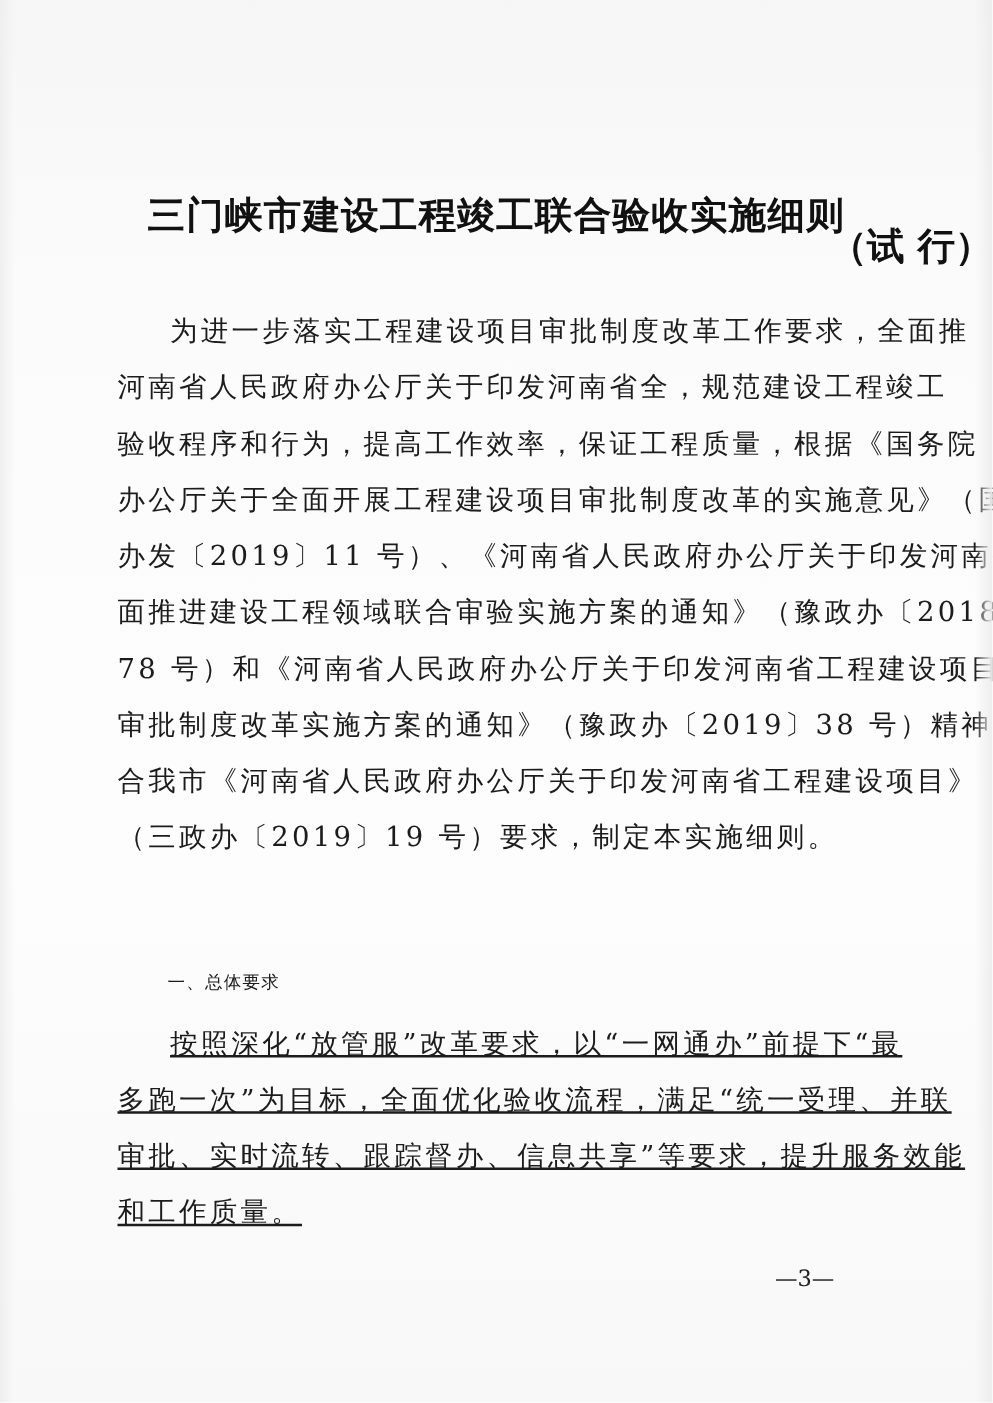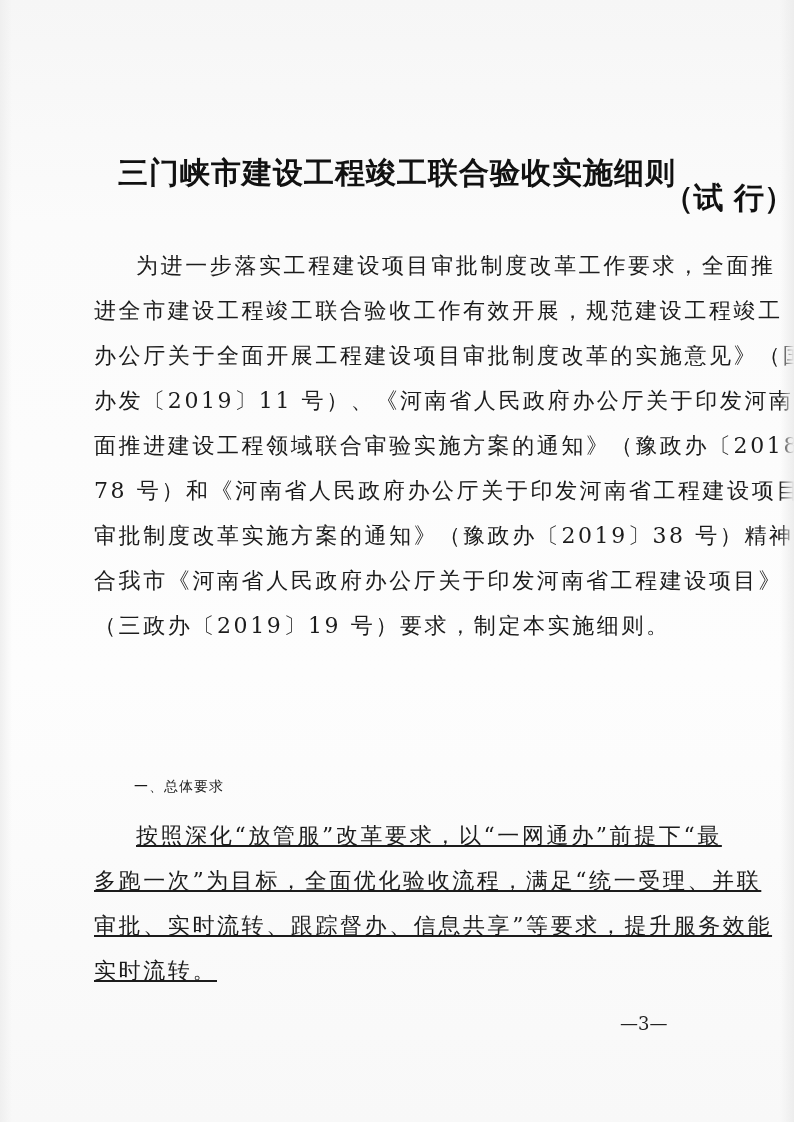--- a/index.html
+++ b/index.html
@@ -103,33 +103,34 @@
 </head>
 <body>
 
 <div class="page">
 
   <h1 class="title">三门峡市建设工程竣工联合验收实施细则</h1>
   <div class="subtitle">（试 行）</div>
 
   <p class="body-text para1">
     <span class="line indent">为进一步落实工程建设项目审批制度改革工作要求，全面推</span>
-    <span class="line">进全市建设工程竣工联合验收工作有效开展，规范建设工程竣工</span>
+    <span class="line">河南省人民政府办公厅关于印发河南省全，规范建设工程竣工</span>
+    <span class="line">验收程序和行为，提高工作效率，保证工程质量，根据《国务院</span>
     <span class="line">办公厅关于全面开展工程建设项目审批制度改革的实施意见》（国</span>
     <span class="line">办发〔2019〕11 号）、《河南省人民政府办公厅关于印发河南省全</span>
     <span class="line">面推进建设工程领域联合审验实施方案的通知》（豫政办〔2018〕</span>
     <span class="line">78 号）和《河南省人民政府办公厅关于印发河南省工程建设项目</span>
     <span class="line">审批制度改革实施方案的通知》（豫政办〔2019〕38 号）精神，结</span>
     <span class="line">合我市《河南省人民政府办公厅关于印发河南省工程建设项目》</span>
     <span class="line">（三政办〔2019〕19 号）要求，制定本实施细则。</span>
   </p>
 
   <h2 class="heading">一、总体要求</h2>
 
   <p class="body-text para2">
     <span class="line indent">按照深化“放管服”改革要求，以“一网通办”前提下“最</span>
     <span class="line">多跑一次”为目标，全面优化验收流程，满足“统一受理、并联</span>
     <span class="line">审批、实时流转、跟踪督办、信息共享”等要求，提升服务效能</span>
-    <span class="line">实时流转。</span>
+    <span class="line">和工作质量。</span>
   </p>
 
   <div class="page-number">—3—</div>
 </div>
 
 </body></html>

